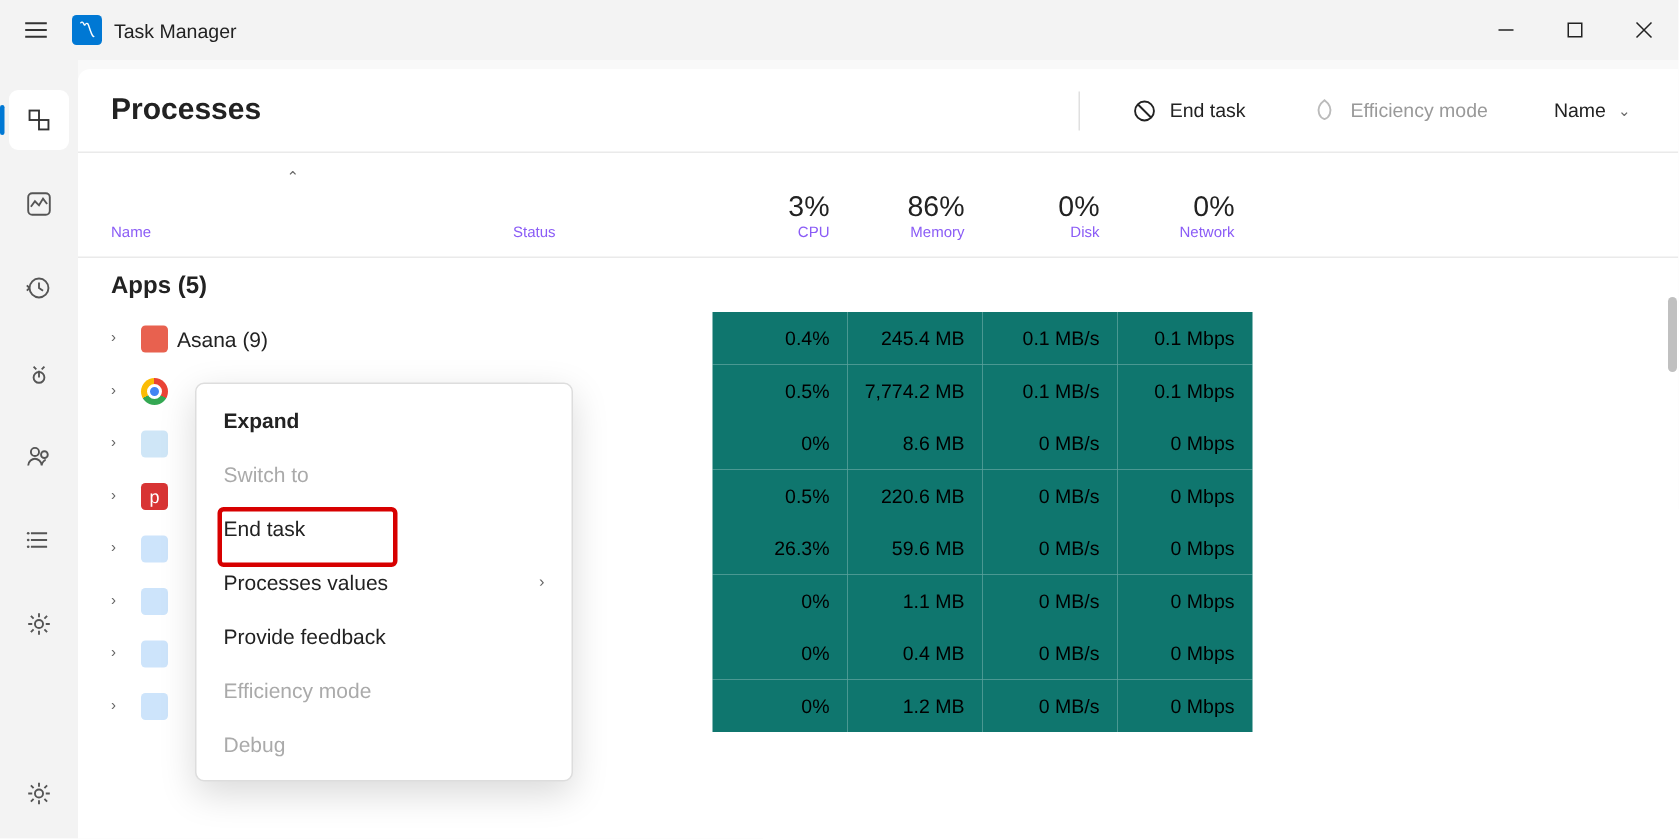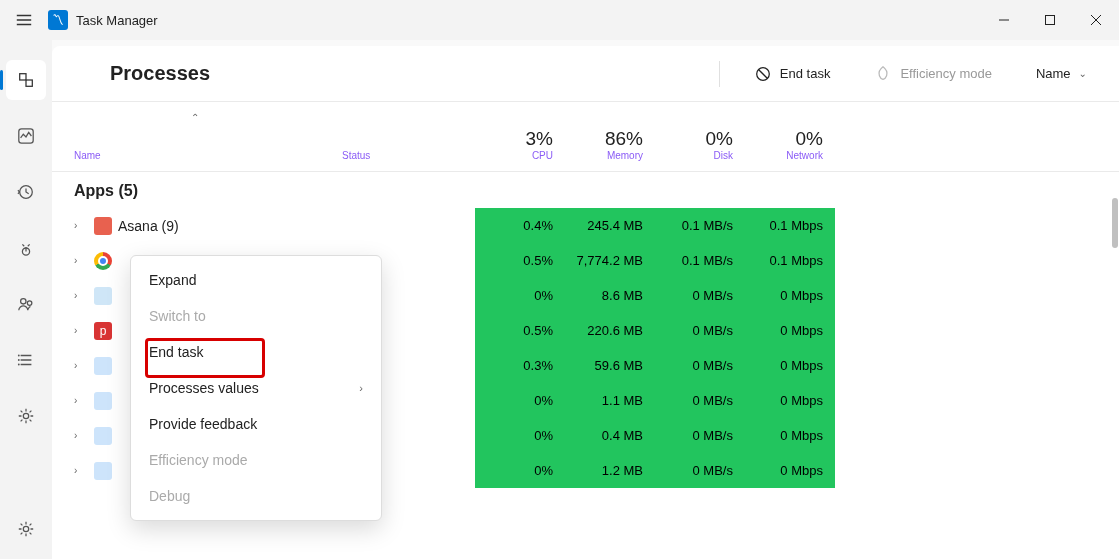--- a/index.html
+++ b/index.html
@@ -21,21 +21,21 @@
 .side-item { width:40px; height:40px; display:flex; justify-content:center; align-items:center; border-radius:6px; color:#444; position:relative; }
 .side-item.active { background:#fff; }
 .side-item.active::before { content:""; position:absolute; left:-6px; top:10px; width:3px; height:20px; background:#0078d4; border-radius:2px; }
 .sidebar-spacer { flex:1; }
 .side-bottom { margin-bottom:10px; }
 
 .content { flex:1; background:#fff; display:flex; flex-direction:column; border-top-left-radius:8px; margin-top:6px; overflow:hidden; }
 
 
 .header { height:56px; display:flex; align-items:center; padding:0 22px; border-bottom:1px solid #eaeaea; }
-.page-title { font-size:20px; font-weight:600; color:#222;margin-left:36px; }
+.page-title { font-size:20px; font-weight:600; color:#222; }
 .header-actions { margin-left:auto; display:flex; align-items:center; gap:24px; }
 .hact { display:flex; align-items:center; gap:8px; font-size:13px; color:#222; padding:6px 10px; border-radius:4px; }
 .hact.eff { color:#999; }
 .sep { width:1px; height:26px; background:#e0e0e0; }
 
 
 .thead { display:flex; height:70px; border-bottom:1px solid #eaeaea; font-size:13px; color:#555; }
 .thead .col { display:flex; flex-direction:column; justify-content:flex-end; padding:0 12px 10px; }
 .col.name { width:278px; padding-left:22px; position:relative; }
 .sort-caret { position:absolute; top:10px; left:50%; color:#666; font-size:10px; }
@@ -48,31 +48,31 @@
 
 .tbody { flex:1; overflow:hidden; position:relative; }
 .group { padding:10px 22px 8px; font-size:16px; font-weight:600; color:#222; }
 .row { display:flex; height:35px; align-items:center; font-size:14px; }
 .rcell { display:flex; align-items:center; height:100%; }
 .rcell.name { width:278px; padding-left:22px; gap:6px; }
 .expander { width:14px; color:#666; font-size:10px; }
 .proc-icon { width:18px; height:18px; border-radius:3px; display:inline-block; }
 .proc-label { color:#222; }
 .rcell.status { width:145px; }
-.rcell.num { width:90px; justify-content:flex-end; padding-right:12px; font-size:13px; background:#22c55e; }
+.rcell.num { width:90px; justify-content:flex-end; padding-right:12px; font-size:13px; background:#0f766e; }
 .heat1 { background:#fff2c6; }
 .heatA { background:#c0e1ff; }
 .heatB { background:#a7d2fc; }
 .heatC { background:#73b5f1; }
 
 
 .ctx { position:absolute; left:130px; top:255px; width:252px; background:#fff; border:1px solid #ddd; border-radius:6px; box-shadow:0 8px 24px rgba(0,0,0,0.15); padding:6px 0; z-index:30; }
 .ctx-item { padding:10px 18px; font-size:14px; color:#222; display:flex; align-items:center; justify-content:space-between; }
 .ctx-item.disabled { color:#aaa; }
-.ctx-item.bold { font-weight:400; }
+.ctx-item.bold { font-weight:700; }
 .ctx-arrow { font-size:11px; color:#666; }
 .highlight-red { position:absolute; left:145px; top:338px; width:120px; height:40px; border:3px solid #d70000; border-radius:4px; z-index:40; pointer-events:none; }
 
 
 .scroll { position:absolute; right:1px; top:198px; width:6px; height:50px; background:#c0c0c0; border-radius:3px; }
 
 svg { width:18px; height:18px; }
 .hact svg { width:18px; height:18px; }
 .win-btn svg { width:12px; height:12px; }
 </style>
@@ -269,21 +269,21 @@
         <div class="rcell num heat1">0 MB/s</div>
         <div class="rcell num heat1">0 Mbps</div>
       </div>
 
       <div class="row">
         <div class="rcell name">
           <span class="expander">›</span>
           <span class="proc-icon" style="background:#cde4fb"></span>
         </div>
         <div class="rcell status"></div>
-        <div class="rcell num heat1">0.3%</div>
+        <div class="rcell num heat1">26.3%</div>
         <div class="rcell num heatA">59.6 MB</div>
         <div class="rcell num heat1">0 MB/s</div>
         <div class="rcell num heat1">0 Mbps</div>
       </div>
 
 
       <div class="row">
         <div class="rcell name">
             <span class="expander">›</span>
             <span class="proc-icon" style="background:#cde4fb"></span>

